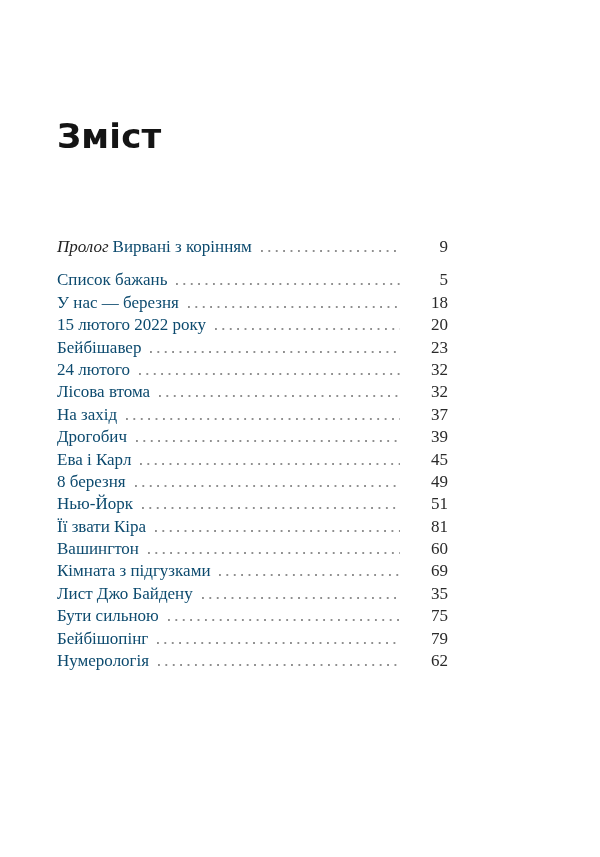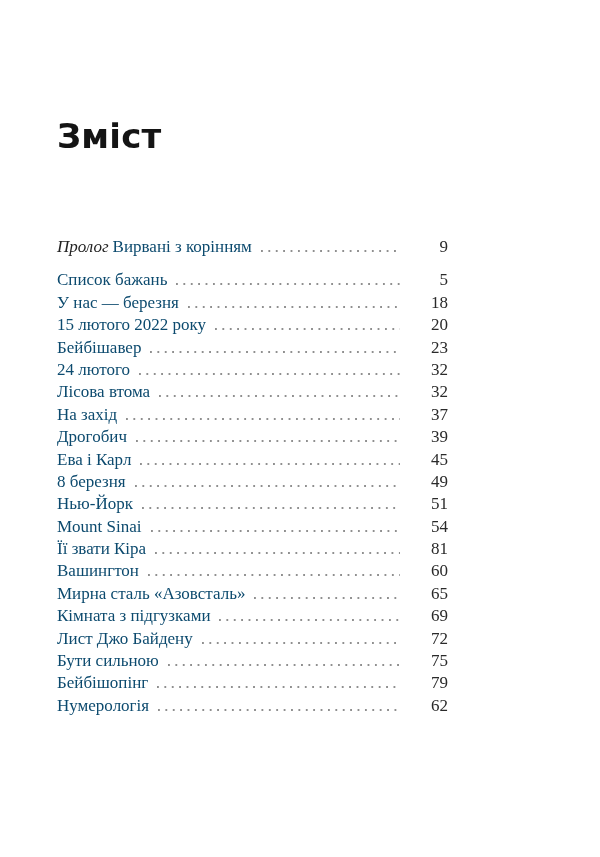--- a/index.html
+++ b/index.html
@@ -137,48 +137,38 @@
     <span class="entry-title">8 березня</span>
     <span class="leader"></span>
     <span class="page-num">49</span>
   </div>
         <div class="toc-row">
     <span class="entry-title">Нью-Йорк</span>
     <span class="leader"></span>
     <span class="page-num">51</span>
   </div>
         <div class="toc-row">
-    <span class="entry-title">Mount Sinai</span>
-    <span class="leader"></span>
-    <span class="page-num">54</span>
-  </div>
-        <div class="toc-row">
     <span class="entry-title">Її звати Кіра</span>
     <span class="leader"></span>
     <span class="page-num">81</span>
   </div>
         <div class="toc-row">
     <span class="entry-title">Вашингтон</span>
     <span class="leader"></span>
     <span class="page-num">60</span>
   </div>
         <div class="toc-row">
-    <span class="entry-title">Мирна сталь «Азовсталь»</span>
-    <span class="leader"></span>
-    <span class="page-num">65</span>
-  </div>
-        <div class="toc-row">
     <span class="entry-title">Кімната з підгузками</span>
     <span class="leader"></span>
     <span class="page-num">69</span>
   </div>
         <div class="toc-row">
     <span class="entry-title">Лист Джо Байдену</span>
     <span class="leader"></span>
-    <span class="page-num">72</span>
+    <span class="page-num">35</span>
   </div>
         <div class="toc-row">
     <span class="entry-title">Бути сильною</span>
     <span class="leader"></span>
     <span class="page-num">75</span>
   </div>
         <div class="toc-row">
     <span class="entry-title">Бейбішопінг</span>
     <span class="leader"></span>
     <span class="page-num">79</span>

